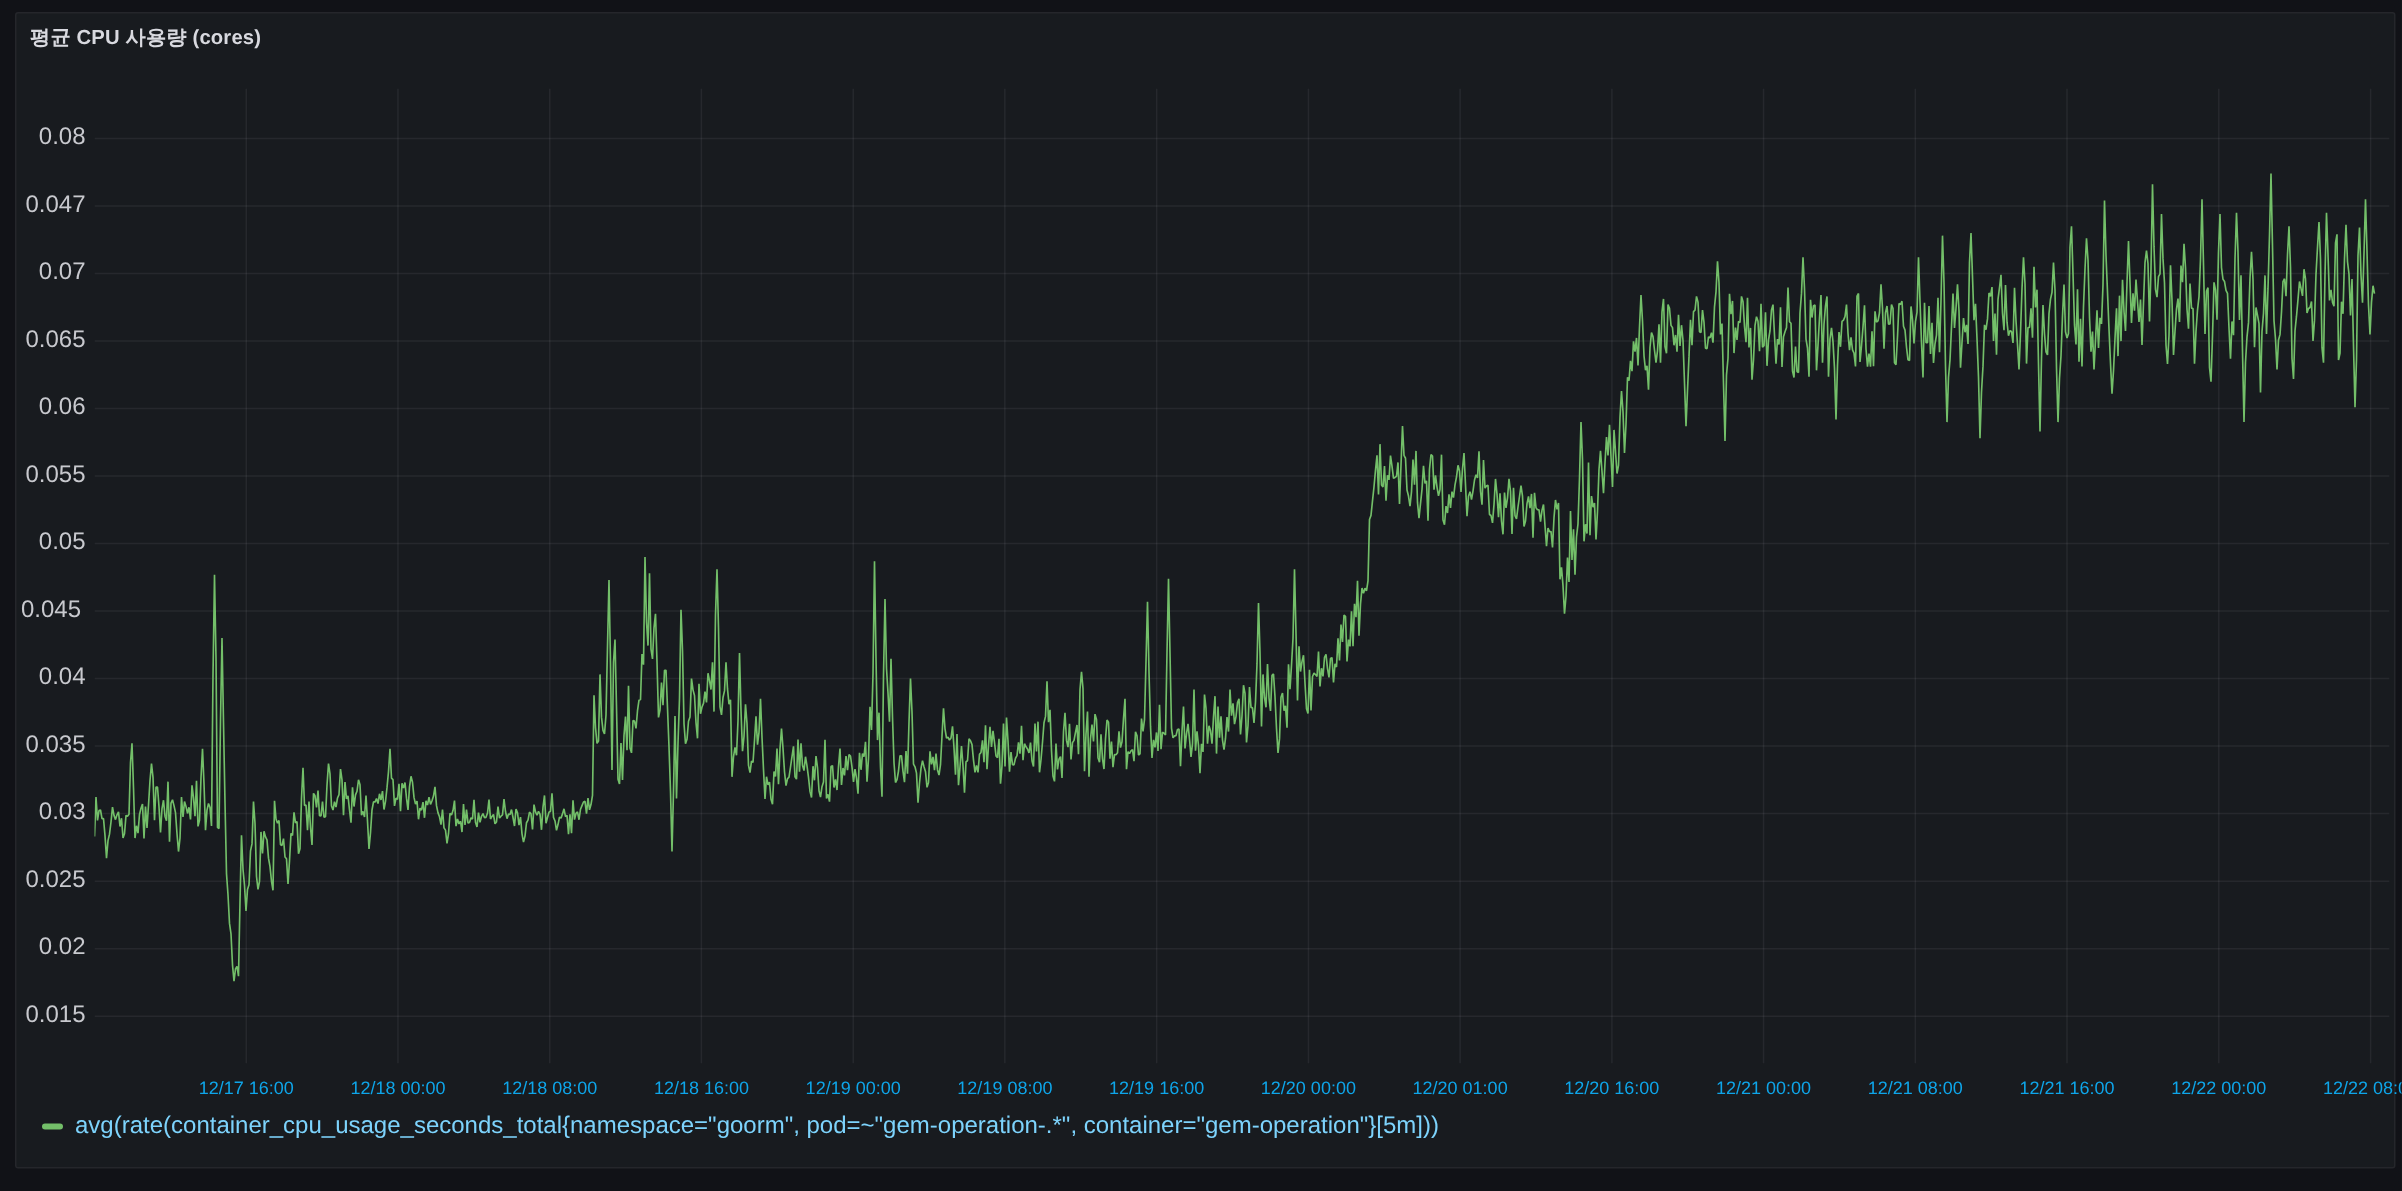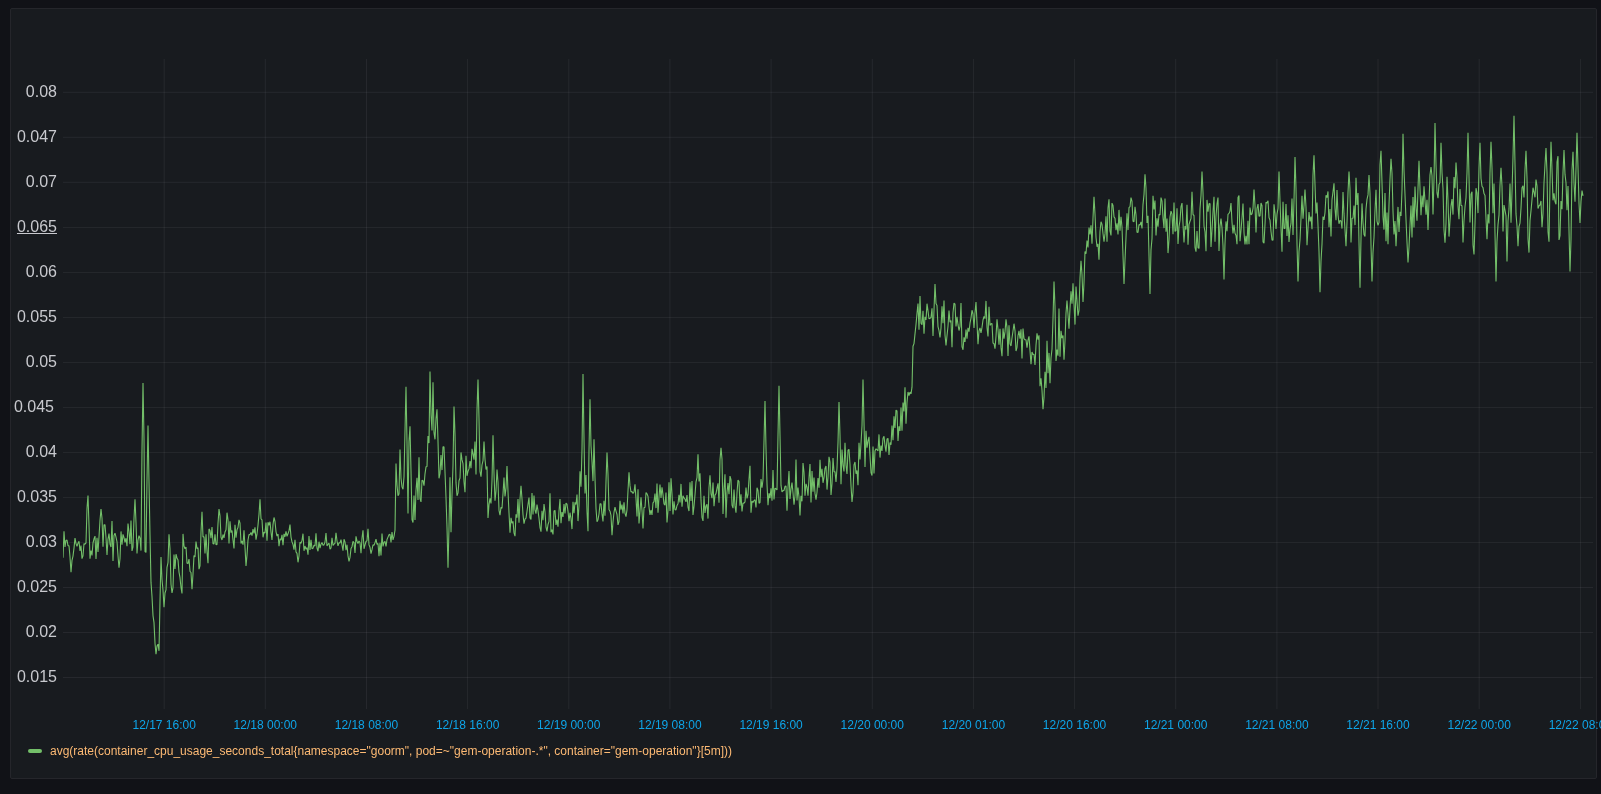--- a/index.html
+++ b/index.html
@@ -27,28 +27,31 @@
   .x-tick{
     position:absolute;width:120px;text-align:center;
     font-size:12px;line-height:15px;color:#0ea5e9;white-space:nowrap;
   }
   .legend{
     position:absolute;left:17px;top:732px;height:20px;right:8px;
     display:flex;align-items:center;gap:8px;
   }
   .legend-marker{width:14px;height:4px;border-radius:2px;background:#73bf69;flex:0 0 auto;}
   .legend-label{
-    font-size:12px;color:#fdba74;white-space:nowrap;cursor:pointer;
+    font-size:16px;color:#7dd3fc;white-space:nowrap;cursor:pointer;
   }
 </style>
 </head>
 <body style="background: rgb(17, 18, 23);">
 
 <div class="page">
   <section class="panel" id="panel" style="background: rgb(24, 27, 31); border-color: rgb(37, 38, 43);">
+    <header class="panel-header">
+      <h2 class="panel-title">평균 CPU 사용량 (cores)</h2>
+    </header>
 
     <div id="plot">
       <svg id="chart-svg" xmlns="http://www.w3.org/2000/svg" viewBox="0 0 1530 650" width="1530" height="650" style="left: 52px; top: 50px;">
           <line x1="0" x2="1530" y1="618.5" y2="618.5" stroke="rgba(204,204,220,0.08)" stroke-width="1"></line>
           <line x1="0" x2="1530" y1="573.5" y2="573.5" stroke="rgba(204,204,220,0.08)" stroke-width="1"></line>
           <line x1="0" x2="1530" y1="528.5" y2="528.5" stroke="rgba(204,204,220,0.08)" stroke-width="1"></line>
           <line x1="0" x2="1530" y1="483.4" y2="483.4" stroke="rgba(204,204,220,0.08)" stroke-width="1"></line>
           <line x1="0" x2="1530" y1="438.4" y2="438.4" stroke="rgba(204,204,220,0.08)" stroke-width="1"></line>
           <line x1="0" x2="1530" y1="393.4" y2="393.4" stroke="rgba(204,204,220,0.08)" stroke-width="1"></line>
           <line x1="0" x2="1530" y1="348.4" y2="348.4" stroke="rgba(204,204,220,0.08)" stroke-width="1"></line>
@@ -79,21 +82,21 @@
     <div class="y-tick" style="top: 660.49px;">0.015</div>
         <div class="y-tick" style="top: 615.476px;">0.02</div>
         <div class="y-tick" style="top: 570.463px;">0.025</div>
         <div class="y-tick" style="top: 525.449px;">0.03</div>
         <div class="y-tick" style="top: 480.435px;">0.035</div>
         <div class="y-tick" style="top: 435.421px;">0.04</div>
         <div class="y-tick" style="top: 390.407px; text-align: center;">0.045</div>
         <div class="y-tick" style="top: 345.393px;">0.05</div>
         <div class="y-tick" style="top: 300.38px;">0.055</div>
         <div class="y-tick" style="top: 255.366px;">0.06</div>
-        <div class="y-tick" style="top: 210.352px; text-decoration: underline;">0.065</div>
+        <div class="y-tick" style="top: 210.352px;">0.065</div>
         <div class="y-tick" style="top: 165.338px;">0.07</div>
         <div class="y-tick" style="top: 120.324px;">0.047</div>
         <div class="y-tick" style="top: 75.3102px;">0.08</div>
         <div class="x-tick" style="left: 93.157px; top: 709px;">12/17 16:00</div>
         <div class="x-tick" style="left: 194.314px; top: 709px;">12/18 00:00</div>
         <div class="x-tick" style="left: 295.471px; top: 709px;">12/18 08:00</div>
         <div class="x-tick" style="left: 396.628px; top: 709px;">12/18 16:00</div>
         <div class="x-tick" style="left: 497.785px; top: 709px;">12/19 00:00</div>
         <div class="x-tick" style="left: 598.942px; top: 709px;">12/19 08:00</div>
         <div class="x-tick" style="left: 700.099px; top: 709px; text-align: center;">12/19 16:00</div>

